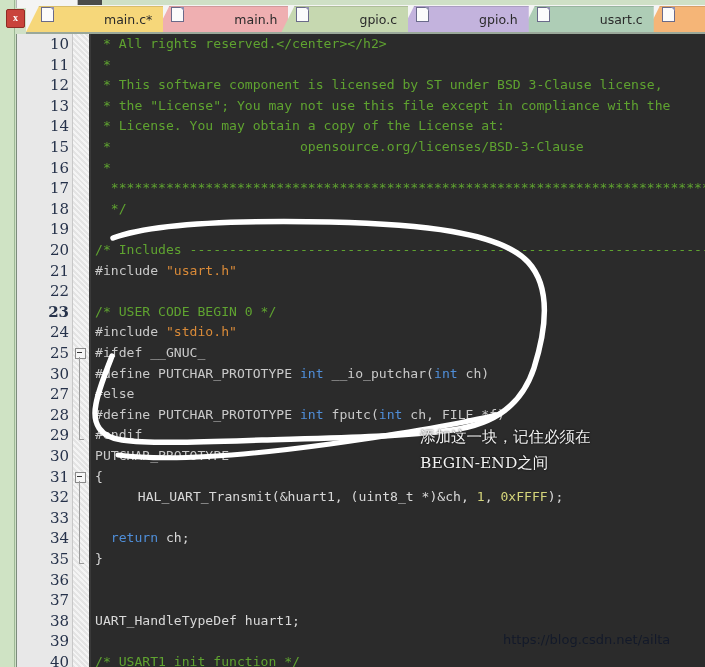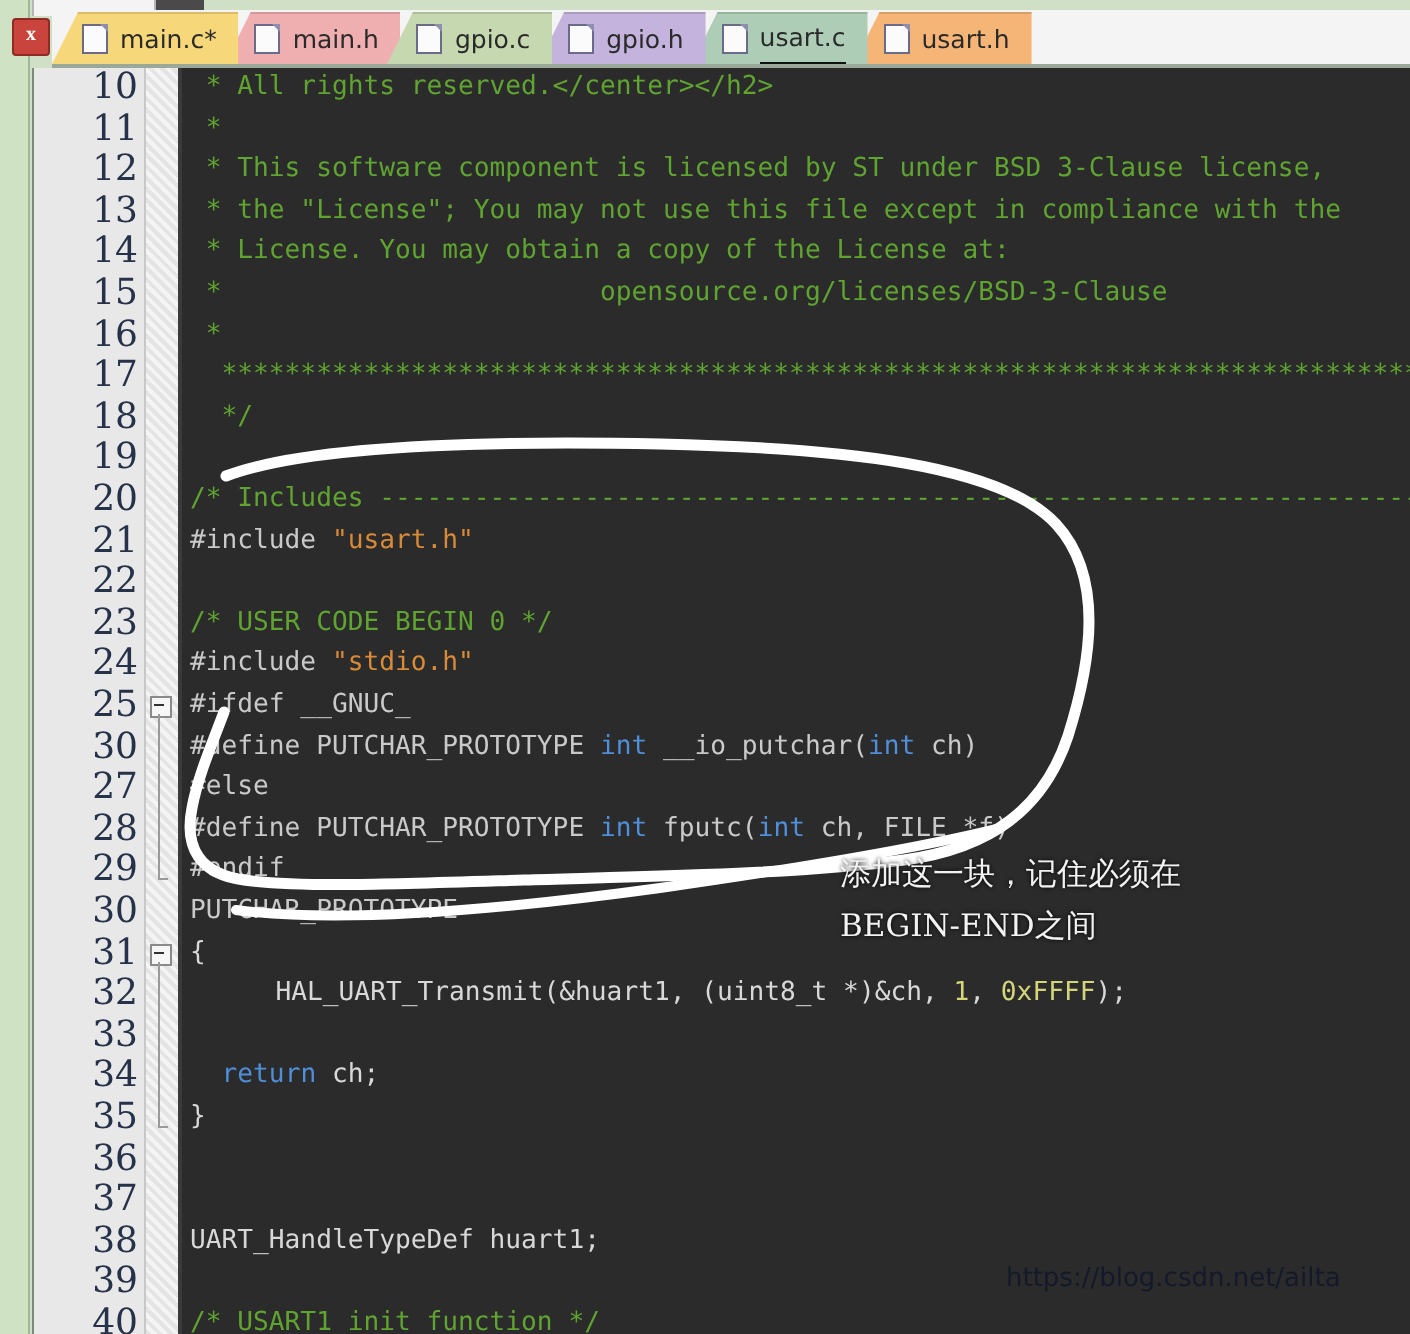--- a/index.html
+++ b/index.html
@@ -24,25 +24,26 @@
     font-family:"Liberation Serif",serif;
   }
 
   
   #tabstrip{
     position:absolute;left:26px;top:5px;right:0;height:28px;
     background:#f4f4f4;border-bottom:1px solid #b9b9b9;
   }
   #tabrow{position:absolute;left:0;top:0;height:27px;display:flex;align-items:flex-end;}
   .tab{
-    position:relative;height:25px;display:flex;align-items:center;
+    position:relative;height:25px;display:flex;align-items:flex-start;
     padding:0 11px 0 6px;margin-right:-7px;
     font-size:12.5px;color:#2a2a2a;white-space:nowrap;
     clip-path:polygon(13px 0,100% 0,100% 100%,0 100%);
     border-top:1px solid rgba(0,0,0,.12);
+    gap:44px;
   }
   .tab .ficon{
     display:inline-block;width:11px;height:13px;margin-right:6px;margin-left:9px;
     background:#fbfbfb;border:1px solid #6a6a8a;
     position:relative;flex:none;
   }
   .tab .ficon:after{
     content:"";position:absolute;right:-1px;top:-1px;
     border-left:4px solid transparent;border-top:4px solid #8e8eb0;
   }
@@ -59,21 +60,21 @@
     position:absolute;left:0;top:0;width:70px;height:100%;
     background:#e8e8e8;border-right:0;
   }
   #gutterSep1{position:absolute;left:55px;top:0;width:1px;height:100%;background:#c8c8c8;}
   #gutterFoldCol{position:absolute;left:56px;top:0;width:16px;height:100%;
     background:repeating-linear-gradient(45deg,#e4e4e4 0 2px,#f4f4f4 2px 4px);}
   #gutterEdge{position:absolute;left:72px;top:0;width:2px;height:100%;background:#3a3a3a;}
   .lno{
     position:absolute;right:18px;width:44px;text-align:right;
     font-family:"DejaVu Serif","Liberation Serif",serif;
-    font-size:18px;color:#26324a;height:20.6px;line-height:20.6px;
+    font-size:15px;color:#26324a;height:20.6px;line-height:20.6px;
   }
   .fold{
     position:absolute;left:58px;width:9px;height:9px;
     border:1px solid #8a8a8a;background:#f6f6f6;
   }
   .fold:before{content:"";position:absolute;left:1px;top:3px;width:5px;height:1px;background:#333;}
   .foldline{position:absolute;left:62px;width:1px;background:#9a9a9a;}
   .foldend{position:absolute;left:62px;width:5px;height:1px;background:#9a9a9a;}
 
   #code{
@@ -157,21 +158,21 @@
         <div class="lno" style="top: 61.8px;">13</div>
         <div class="lno" style="top: 82.4px;">14</div>
         <div class="lno" style="top: 103px;">15</div>
         <div class="lno" style="top: 123.6px;">16</div>
         <div class="lno" style="top: 144.2px;">17</div>
         <div class="lno" style="top: 164.8px;">18</div>
         <div class="lno" style="top: 185.4px;">19</div>
         <div class="lno" style="top: 206px;">20</div>
         <div class="lno" style="top: 226.6px;">21</div>
         <div class="lno" style="top: 247.2px;">22</div>
-        <div class="lno" style="top: 267.8px;">23</div>
+        <div class="lno" style="top: 267.8px; font-weight: bold;">23</div>
         <div class="lno" style="top: 288.4px;">24</div>
         <div class="lno" style="top: 309px;">25</div>
         <div class="fold" style="top: 314px;"></div>
         <div class="lno" style="top: 329.6px;">30</div>
         <div class="lno" style="top: 350.2px;">27</div>
         <div class="lno" style="top: 370.8px;">28</div>
         <div class="lno" style="top: 391.4px;">29</div>
         <div class="foldend" style="top: 405.4px;"></div>
         <div class="lno" style="top: 412px;">30</div>
         <div class="lno" style="top: 432.6px;">31</div>

